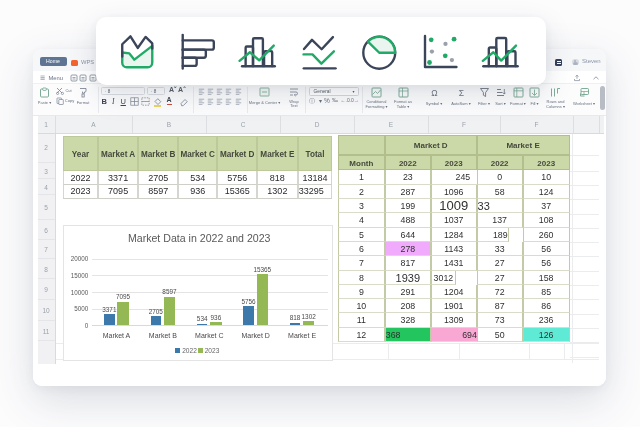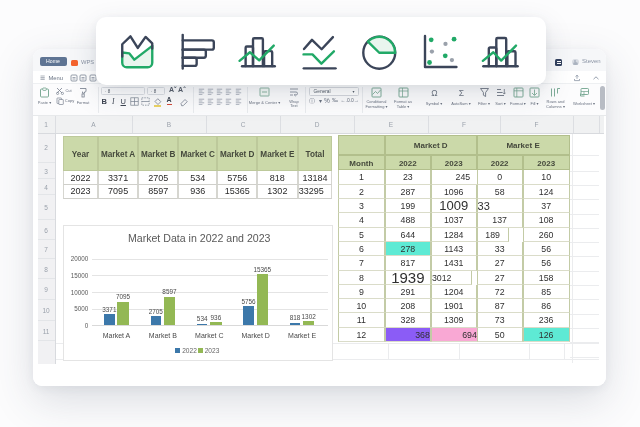--- a/index.html
+++ b/index.html
@@ -362,54 +362,54 @@
 <div class="abs" style="left:138.7px;top:63.7px;width:46.2px;height:14.3px;background:#fff;border-left:0.5px solid #c3cba6;border-right:0.5px solid #c3cba6;border-bottom:0.5px solid #dadcc9;font-size:11px;color:#303030;text-align:left;line-height:14.3px">33</div>
 <div class="abs" style="left:184.89999999999998px;top:63.7px;width:46.8px;height:14.3px;background:#fff;border-left:0.5px solid #c3cba6;border-right:0.5px solid #c3cba6;border-bottom:0.5px solid #dadcc9;font-size:8.8px;color:#303030;text-align:center;line-height:14.3px">37</div>
 <div class="abs" style="left:0px;top:78.0px;width:46.9px;height:14.3px;background:#fff;border-left:0.5px solid #c3cba6;border-right:0.5px solid #c3cba6;border-bottom:0.5px solid #dadcc9;font-size:8.8px;color:#303030;text-align:center;line-height:14.3px">4</div>
 <div class="abs" style="left:46.9px;top:78.0px;width:46.1px;height:14.3px;background:#fff;border-left:0.5px solid #c3cba6;border-right:0.5px solid #c3cba6;border-bottom:0.5px solid #dadcc9;font-size:8.8px;color:#303030;text-align:center;line-height:14.3px">488</div>
 <div class="abs" style="left:93.0px;top:78.0px;width:45.7px;height:14.3px;background:#fff;border-left:0.5px solid #c3cba6;border-right:0.5px solid #c3cba6;border-bottom:0.5px solid #dadcc9;font-size:8.8px;color:#303030;text-align:center;line-height:14.3px">1037</div>
 <div class="abs" style="left:138.7px;top:78.0px;width:46.2px;height:14.3px;background:#fff;border-left:0.5px solid #c3cba6;border-right:0.5px solid #c3cba6;border-bottom:0.5px solid #dadcc9;font-size:8.8px;color:#303030;text-align:center;line-height:14.3px">137</div>
 <div class="abs" style="left:184.89999999999998px;top:78.0px;width:46.8px;height:14.3px;background:#fff;border-left:0.5px solid #c3cba6;border-right:0.5px solid #c3cba6;border-bottom:0.5px solid #dadcc9;font-size:8.8px;color:#303030;text-align:center;line-height:14.3px">108</div>
 <div class="abs" style="left:0px;top:92.30000000000001px;width:46.9px;height:14.3px;background:#fff;border-left:0.5px solid #c3cba6;border-right:0.5px solid #c3cba6;border-bottom:0.5px solid #dadcc9;font-size:8.8px;color:#303030;text-align:center;line-height:14.3px">5</div>
 <div class="abs" style="left:46.9px;top:92.30000000000001px;width:46.1px;height:14.3px;background:#fff;border-left:0.5px solid #c3cba6;border-right:0.5px solid #c3cba6;border-bottom:0.5px solid #dadcc9;font-size:8.8px;color:#303030;text-align:center;line-height:14.3px">644</div>
 <div class="abs" style="left:93.0px;top:92.30000000000001px;width:45.7px;height:14.3px;background:#fff;border-left:0.5px solid #c3cba6;border-right:0.5px solid #c3cba6;border-bottom:0.5px solid #dadcc9;font-size:8.8px;color:#303030;text-align:center;line-height:14.3px">1284</div>
-<div class="abs" style="left:138.7px;top:92.30000000000001px;width:32px;height:14.3px;background:#fff;border-left:0.5px solid #c3cba6;border-right:0.5px solid #c3cba6;border-bottom:0.5px solid #dadcc9;font-size:8.8px;color:#303030;text-align:center;line-height:14.3px">189</div>
+<div class="abs" style="left:138.7px;top:92.30000000000001px;width:32px;height:14.3px;background:#fff;border-left:0.5px solid #c3cba6;border-right:0.5px solid #c3cba6;border-bottom:0.5px solid #dadcc9;font-size:8.8px;color:#303030;text-align:right;line-height:14.3px">189</div>
 <div class="abs" style="left:184.89999999999998px;top:92.30000000000001px;width:46.8px;height:14.3px;background:#fff;border-left:0.5px solid #c3cba6;border-right:0.5px solid #c3cba6;border-bottom:0.5px solid #dadcc9;font-size:8.8px;color:#303030;text-align:center;line-height:14.3px">260</div>
 <div class="abs" style="left:0px;top:106.6px;width:46.9px;height:14.3px;background:#fff;border-left:0.5px solid #c3cba6;border-right:0.5px solid #c3cba6;border-bottom:0.5px solid #dadcc9;font-size:8.8px;color:#303030;text-align:center;line-height:14.3px">6</div>
-<div class="abs" style="left:46.9px;top:106.6px;width:46.1px;height:14.3px;background:#5eead4;border-left:0.5px solid #c3cba6;border-right:0.5px solid #c3cba6;border-bottom:0.5px solid #dadcc9;font-size:8.8px;color:#303030;text-align:center;line-height:14.3px">278</div>
+<div class="abs" style="left:46.9px;top:106.6px;width:46.1px;height:14.3px;background:#f0abfc;border-left:0.5px solid #c3cba6;border-right:0.5px solid #c3cba6;border-bottom:0.5px solid #dadcc9;font-size:8.8px;color:#303030;text-align:center;line-height:14.3px">278</div>
 <div class="abs" style="left:93.0px;top:106.6px;width:45.7px;height:14.3px;background:#fff;border-left:0.5px solid #c3cba6;border-right:0.5px solid #c3cba6;border-bottom:0.5px solid #dadcc9;font-size:8.8px;color:#303030;text-align:center;line-height:14.3px">1143</div>
 <div class="abs" style="left:138.7px;top:106.6px;width:46.2px;height:14.3px;background:#fff;border-left:0.5px solid #c3cba6;border-right:0.5px solid #c3cba6;border-bottom:0.5px solid #dadcc9;font-size:8.8px;color:#303030;text-align:center;line-height:14.3px">33</div>
 <div class="abs" style="left:184.89999999999998px;top:106.6px;width:46.8px;height:14.3px;background:#fff;border-left:0.5px solid #c3cba6;border-right:0.5px solid #c3cba6;border-bottom:0.5px solid #dadcc9;font-size:8.8px;color:#303030;text-align:center;line-height:14.3px">56</div>
 <div class="abs" style="left:0px;top:120.9px;width:46.9px;height:14.3px;background:#fff;border-left:0.5px solid #c3cba6;border-right:0.5px solid #c3cba6;border-bottom:0.5px solid #dadcc9;font-size:8.8px;color:#303030;text-align:center;line-height:14.3px">7</div>
 <div class="abs" style="left:46.9px;top:120.9px;width:46.1px;height:14.3px;background:#fff;border-left:0.5px solid #c3cba6;border-right:0.5px solid #c3cba6;border-bottom:0.5px solid #dadcc9;font-size:8.8px;color:#303030;text-align:center;line-height:14.3px">817</div>
 <div class="abs" style="left:93.0px;top:120.9px;width:45.7px;height:14.3px;background:#fff;border-left:0.5px solid #c3cba6;border-right:0.5px solid #c3cba6;border-bottom:0.5px solid #dadcc9;font-size:8.8px;color:#303030;text-align:center;line-height:14.3px">1431</div>
 <div class="abs" style="left:138.7px;top:120.9px;width:46.2px;height:14.3px;background:#fff;border-left:0.5px solid #c3cba6;border-right:0.5px solid #c3cba6;border-bottom:0.5px solid #dadcc9;font-size:8.8px;color:#303030;text-align:center;line-height:14.3px">27</div>
 <div class="abs" style="left:184.89999999999998px;top:120.9px;width:46.8px;height:14.3px;background:#fff;border-left:0.5px solid #c3cba6;border-right:0.5px solid #c3cba6;border-bottom:0.5px solid #dadcc9;font-size:8.8px;color:#303030;text-align:center;line-height:14.3px">56</div>
 <div class="abs" style="left:0px;top:135.20000000000002px;width:46.9px;height:14.3px;background:#fff;border-left:0.5px solid #c3cba6;border-right:0.5px solid #c3cba6;border-bottom:0.5px solid #dadcc9;font-size:8.8px;color:#303030;text-align:center;line-height:14.3px">8</div>
-<div class="abs" style="left:46.9px;top:135.20000000000002px;width:46.1px;height:14.3px;background:#fff;border-left:0.5px solid #c3cba6;border-right:0.5px solid #c3cba6;border-bottom:0.5px solid #dadcc9;font-size:15px;color:#303030;text-align:center;line-height:14.3px">1939</div>
-<div class="abs" style="left:93.0px;top:135.20000000000002px;width:41px;height:14.3px;background:#fff;border-left:0.5px solid #c3cba6;border-right:0.5px solid #c3cba6;border-bottom:0.5px solid #dadcc9;font-size:8.8px;color:#303030;text-align:left;line-height:14.3px">3012</div>
+<div class="abs" style="left:46.9px;top:135.20000000000002px;width:46.1px;height:14.3px;background:#fff;border-left:0.5px solid #c3cba6;border-right:0.5px solid #c3cba6;border-bottom:0.5px solid #dadcc9;font-size:11px;color:#303030;text-align:center;line-height:14.3px">1939</div>
+<div class="abs" style="left:93.0px;top:135.20000000000002px;width:25px;height:14.3px;background:#fff;border-left:0.5px solid #c3cba6;border-right:0.5px solid #c3cba6;border-bottom:0.5px solid #dadcc9;font-size:8.8px;color:#303030;text-align:center;line-height:14.3px">3012</div>
 <div class="abs" style="left:138.7px;top:135.20000000000002px;width:46.2px;height:14.3px;background:#fff;border-left:0.5px solid #c3cba6;border-right:0.5px solid #c3cba6;border-bottom:0.5px solid #dadcc9;font-size:8.8px;color:#303030;text-align:center;line-height:14.3px">27</div>
 <div class="abs" style="left:184.89999999999998px;top:135.20000000000002px;width:46.8px;height:14.3px;background:#fff;border-left:0.5px solid #c3cba6;border-right:0.5px solid #c3cba6;border-bottom:0.5px solid #dadcc9;font-size:8.8px;color:#303030;text-align:center;line-height:14.3px">158</div>
 <div class="abs" style="left:0px;top:149.5px;width:46.9px;height:14.3px;background:#fff;border-left:0.5px solid #c3cba6;border-right:0.5px solid #c3cba6;border-bottom:0.5px solid #dadcc9;font-size:8.8px;color:#303030;text-align:center;line-height:14.3px">9</div>
 <div class="abs" style="left:46.9px;top:149.5px;width:46.1px;height:14.3px;background:#fff;border-left:0.5px solid #c3cba6;border-right:0.5px solid #c3cba6;border-bottom:0.5px solid #dadcc9;font-size:8.8px;color:#303030;text-align:center;line-height:14.3px">291</div>
 <div class="abs" style="left:93.0px;top:149.5px;width:45.7px;height:14.3px;background:#fff;border-left:0.5px solid #c3cba6;border-right:0.5px solid #c3cba6;border-bottom:0.5px solid #dadcc9;font-size:8.8px;color:#303030;text-align:center;line-height:14.3px">1204</div>
 <div class="abs" style="left:138.7px;top:149.5px;width:46.2px;height:14.3px;background:#fff;border-left:0.5px solid #c3cba6;border-right:0.5px solid #c3cba6;border-bottom:0.5px solid #dadcc9;font-size:8.8px;color:#303030;text-align:center;line-height:14.3px">72</div>
 <div class="abs" style="left:184.89999999999998px;top:149.5px;width:46.8px;height:14.3px;background:#fff;border-left:0.5px solid #c3cba6;border-right:0.5px solid #c3cba6;border-bottom:0.5px solid #dadcc9;font-size:8.8px;color:#303030;text-align:center;line-height:14.3px">85</div>
 <div class="abs" style="left:0px;top:163.8px;width:46.9px;height:14.3px;background:#fff;border-left:0.5px solid #c3cba6;border-right:0.5px solid #c3cba6;border-bottom:0.5px solid #dadcc9;font-size:8.8px;color:#303030;text-align:center;line-height:14.3px">10</div>
 <div class="abs" style="left:46.9px;top:163.8px;width:46.1px;height:14.3px;background:#fff;border-left:0.5px solid #c3cba6;border-right:0.5px solid #c3cba6;border-bottom:0.5px solid #dadcc9;font-size:8.8px;color:#303030;text-align:center;line-height:14.3px">208</div>
 <div class="abs" style="left:93.0px;top:163.8px;width:45.7px;height:14.3px;background:#fff;border-left:0.5px solid #c3cba6;border-right:0.5px solid #c3cba6;border-bottom:0.5px solid #dadcc9;font-size:8.8px;color:#303030;text-align:center;line-height:14.3px">1901</div>
 <div class="abs" style="left:138.7px;top:163.8px;width:46.2px;height:14.3px;background:#fff;border-left:0.5px solid #c3cba6;border-right:0.5px solid #c3cba6;border-bottom:0.5px solid #dadcc9;font-size:8.8px;color:#303030;text-align:center;line-height:14.3px">87</div>
 <div class="abs" style="left:184.89999999999998px;top:163.8px;width:46.8px;height:14.3px;background:#fff;border-left:0.5px solid #c3cba6;border-right:0.5px solid #c3cba6;border-bottom:0.5px solid #dadcc9;font-size:8.8px;color:#303030;text-align:center;line-height:14.3px">86</div>
 <div class="abs" style="left:0px;top:178.1px;width:46.9px;height:14.3px;background:#fff;border-left:0.5px solid #c3cba6;border-right:0.5px solid #c3cba6;border-bottom:0.5px solid #dadcc9;font-size:8.8px;color:#303030;text-align:center;line-height:14.3px">11</div>
 <div class="abs" style="left:46.9px;top:178.1px;width:46.1px;height:14.3px;background:#fff;border-left:0.5px solid #c3cba6;border-right:0.5px solid #c3cba6;border-bottom:0.5px solid #dadcc9;font-size:8.8px;color:#303030;text-align:center;line-height:14.3px">328</div>
 <div class="abs" style="left:93.0px;top:178.1px;width:45.7px;height:14.3px;background:#fff;border-left:0.5px solid #c3cba6;border-right:0.5px solid #c3cba6;border-bottom:0.5px solid #dadcc9;font-size:8.8px;color:#303030;text-align:center;line-height:14.3px">1309</div>
 <div class="abs" style="left:138.7px;top:178.1px;width:46.2px;height:14.3px;background:#fff;border-left:0.5px solid #c3cba6;border-right:0.5px solid #c3cba6;border-bottom:0.5px solid #dadcc9;font-size:8.8px;color:#303030;text-align:center;line-height:14.3px">73</div>
 <div class="abs" style="left:184.89999999999998px;top:178.1px;width:46.8px;height:14.3px;background:#fff;border-left:0.5px solid #c3cba6;border-right:0.5px solid #c3cba6;border-bottom:0.5px solid #dadcc9;font-size:8.8px;color:#303030;text-align:center;line-height:14.3px">236</div>
 <div class="abs" style="left:0px;top:192.4px;width:46.9px;height:14.3px;background:#fff;border-left:0.5px solid #c3cba6;border-right:0.5px solid #c3cba6;border-bottom:0.5px solid #dadcc9;font-size:8.8px;color:#303030;text-align:center;line-height:14.3px">12</div>
-<div class="abs" style="left:46.9px;top:192.4px;width:46.1px;height:14.3px;background:#8b5cf6;border-left:0.5px solid #c3cba6;border-right:0.5px solid #c3cba6;border-bottom:0.5px solid #dadcc9;font-size:8.8px;color:#303030;text-align:right;line-height:14.3px">368</div>
+<div class="abs" style="left:46.9px;top:192.4px;width:46.1px;height:14.3px;background:#22c55e;border-left:0.5px solid #c3cba6;border-right:0.5px solid #c3cba6;border-bottom:0.5px solid #dadcc9;font-size:8.8px;color:#303030;text-align:left;line-height:14.3px">368</div>
 <div class="abs" style="left:93.0px;top:192.4px;width:47px;height:14.3px;background:#f9a8d4;border-left:0.5px solid #c3cba6;border-right:0.5px solid #c3cba6;border-bottom:0.5px solid #dadcc9;font-size:8.8px;color:#303030;text-align:right;line-height:14.3px">694</div>
 <div class="abs" style="left:138.7px;top:192.4px;width:46.2px;height:14.3px;background:#fff;border-left:0.5px solid #c3cba6;border-right:0.5px solid #c3cba6;border-bottom:0.5px solid #dadcc9;font-size:8.8px;color:#303030;text-align:center;line-height:14.3px">50</div>
 <div class="abs" style="left:184.89999999999998px;top:192.4px;width:46.8px;height:14.3px;background:#5eead4;border-left:0.5px solid #c3cba6;border-right:0.5px solid #c3cba6;border-bottom:0.5px solid #dadcc9;font-size:8.8px;color:#303030;text-align:center;line-height:14.3px">126</div>
 </div>
 </div>
 <div class="abs" style="left:566.5px;top:37px;width:5px;height:24px;background:#b8bcc4;border-radius:2.5px"></div>
 </div>
 <div id="card">
 <svg class="cico" style="left:21.25px" width="34" height="34" viewBox="0 0 34 34" fill="none" stroke-linejoin="round" stroke-linecap="round">
 <path d="M4.4 17.2 L10.4 18.0 L14.6 23.2 L29.6 11.6 V25.8 a3.8 3.8 0 0 1 -3.8 3.8 H8.2 a3.8 3.8 0 0 1 -3.8 -3.8 Z" fill="#e9f5ee" stroke="#21a967" stroke-width="2.0"></path>

